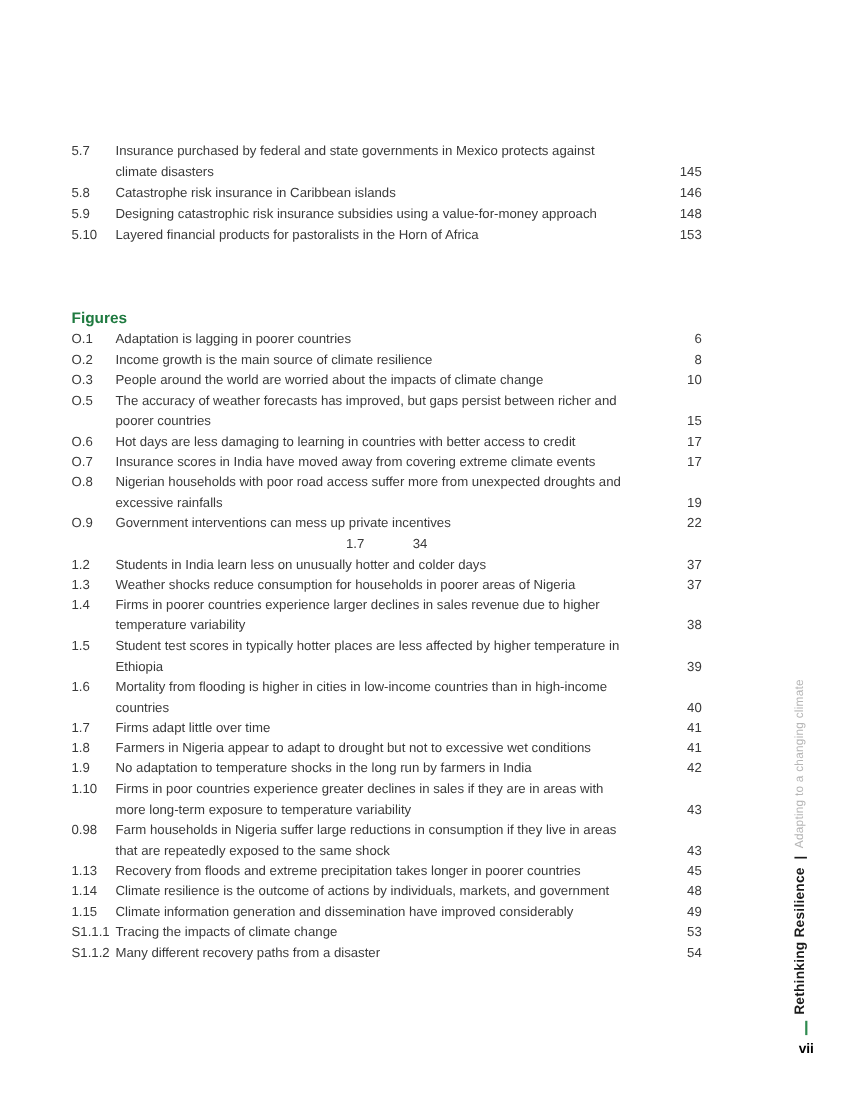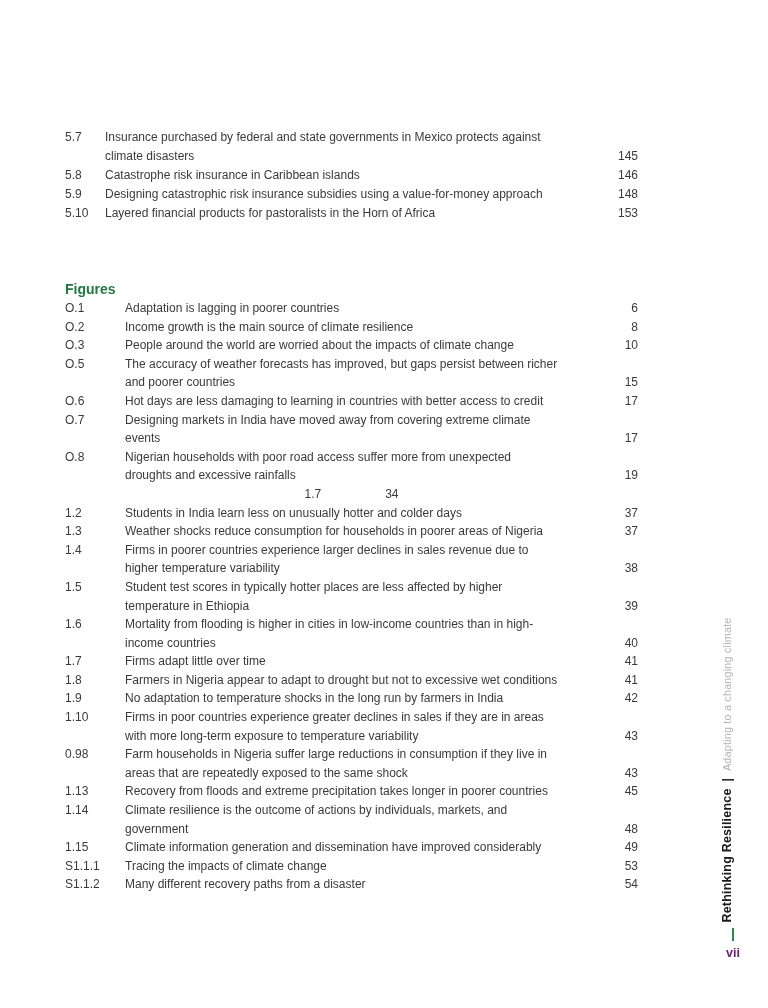--- a/index.html
+++ b/index.html
@@ -18,21 +18,21 @@
     left: 65px; top: 128px;
     width: 573px;
   }
   .entry {
     display: flex;
     font-size: 12px;
     line-height: 19px;
     color: #3a3a3a;
     justify-content: center;
   }
-  .figures .entry { line-height: 18.6px; gap: 20px; }
+  .figures .entry { line-height: 18.6px; }
   .entry .num {
     flex: none;
     width: 40px;
   }
   .entry .title {
     flex: 1;
     padding-right: 26px;
   }
   .entry .pg {
     flex: none;
@@ -87,21 +87,21 @@
     text-align: center;
   }
   .folio-rule {
     width: 2px; height: 13px;
     background: var(--accent-green, #2e8b4f);
     margin: 0 auto 5px auto;
   }
   .folio-num {
     font-weight: 700;
     font-size: 12.5px;
-    color: #701a75;
+    color: #000000;
   }
 </style>
 </head>
 <body>
 
 <div class="content">
 
   <section class="entries top-entries">
     <div class="entry">
         <span class="num">5.7</span>
@@ -148,27 +148,32 @@
         <span class="title">The accuracy of weather forecasts has improved, but gaps persist between richer and poorer countries</span>
         <span class="pg">15</span>
       </div>
       <div class="entry">
         <span class="num">O.6</span>
         <span class="title">Hot days are less damaging to learning in countries with better access to credit</span>
         <span class="pg">17</span>
       </div>
       <div class="entry">
         <span class="num">O.7</span>
-        <span class="title">Designing markets in India have moved away from covering extreme climate events</span>
+        <span class="title">Insurance scores in India have moved away from covering extreme climate events</span>
         <span class="pg">17</span>
       </div>
       <div class="entry">
         <span class="num">O.8</span>
         <span class="title">Nigerian households with poor road access suffer more from unexpected droughts and excessive rainfalls</span>
         <span class="pg">19</span>
+      </div>
+      <div class="entry">
+        <span class="num">O.9</span>
+        <span class="title">Government interventions can mess up private incentives</span>
+        <span class="pg">22</span>
       </div>
       <div class="entry">
         <span class="num">1.7</span>
         <span class="pg">34</span>
       </div>
       <div class="entry">
         <span class="num">1.2</span>
         <span class="title">Students in India learn less on unusually hotter and colder days</span>
         <span class="pg">37</span>
       </div>

